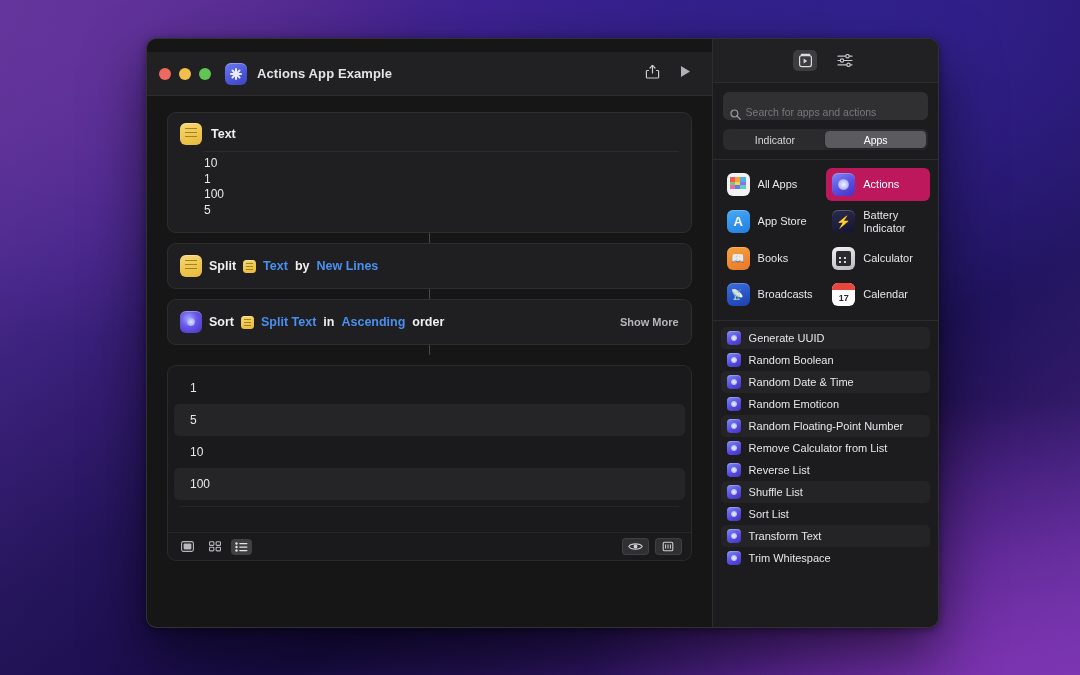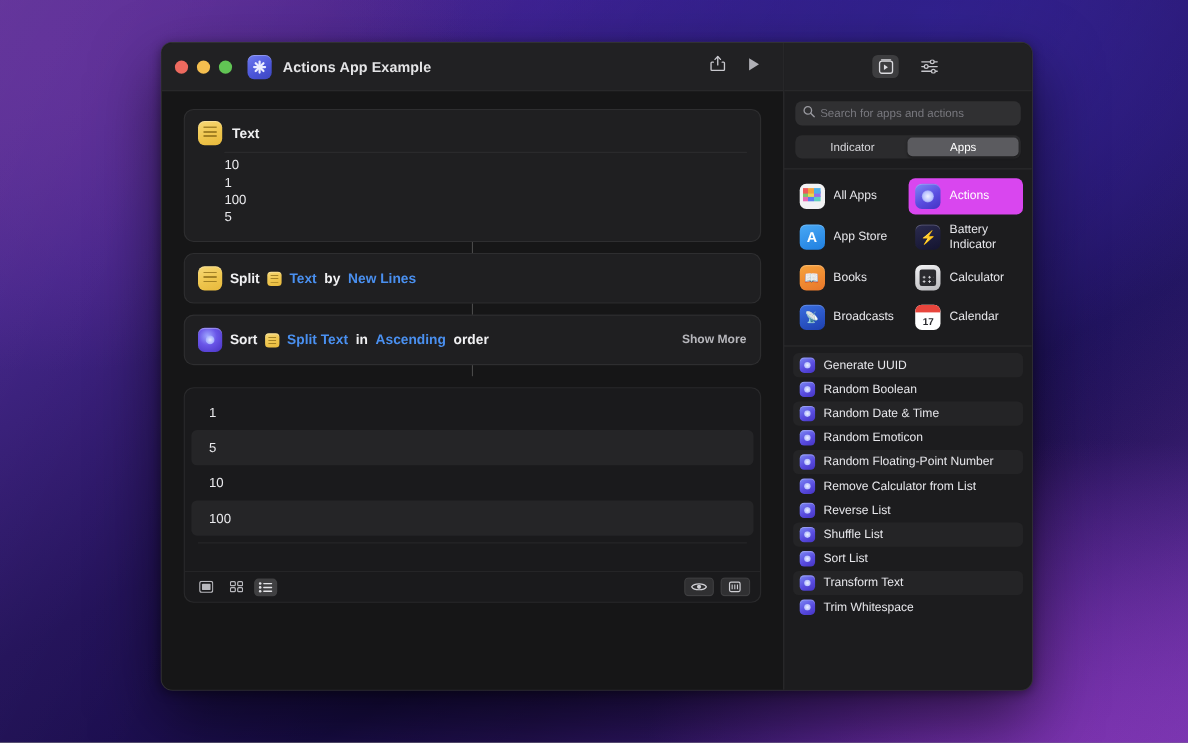--- a/index.html
+++ b/index.html
@@ -38,20 +38,21 @@
 
   
   .editor { width: 566px; background: #161617; display: flex; flex-direction: column; }
 
   .titlebar {
     height: 44px; flex: 0 0 44px;
     display: flex; align-items: center;
     padding: 0 12px;
     background: #212123;
     border-bottom: 1px solid rgba(255,255,255,0.05);
+    margin-top: 13px;
   }
   .traffic { display: flex; gap: 8px; align-items: center; margin-right: 14px; }
   .dot { width: 12px; height: 12px; border-radius: 50%; }
   .dot.red { background: #ed6a5f; }
   .dot.yellow { background: #f4be4f; }
   .dot.green { background: #61c454; }
 
   .app-icon {
     width: 22px; height: 22px; border-radius: 6px;
     background: linear-gradient(150deg, #6f7bf0, #4a55d8 60%, #3d46bf);
@@ -152,21 +153,21 @@
   .sb-toolbar { height: 44px; flex: 0 0 44px; display: flex; align-items: center;
                 justify-content: center; gap: 16px; background: #212123;
                 border-bottom: 1px solid rgba(255,255,255,0.05); }
   .sb-tb-btn { width: 24px; height: 21px; border-radius: 5px; display: flex;
                align-items: center; justify-content: center; }
   .sb-tb-btn.on { background: rgba(255,255,255,0.13); }
 
   .sb-search-wrap { padding: 9px 10px 0 10px; }
   .sb-search {
     height: 22px; border-radius: 6px; background: #303032;
-    display: flex; align-items: center; padding: 4px 7px; gap: 5px;
+    display: flex; align-items: flex-start; padding: 14px 7px; gap: 5px;
   }
   .sb-search input {
     flex: 1; background: transparent; border: none; outline: none;
     color: #d8d8dc; font-size: 10.5px; font-family: "Liberation Sans", sans-serif;
   }
   .sb-search input::placeholder { color: #78787e; }
 
   .seg {
     margin: 9px 10px 0 10px; height: 21px; border-radius: 6px;
     background: #2b2b2d; display: flex; padding: 2px;
@@ -176,21 +177,21 @@
     font-size: 10.5px; color: #d6d6da; border-radius: 4.5px; font-weight: 500;
   }
   .seg-item.sel { background: #5b5b5f; color: #fff; box-shadow: 0 1px 2px rgba(0,0,0,0.3); }
 
   .sb-div { height: 1px; background: rgba(255,255,255,0.07); margin: 9px 0 0 0; }
 
   .app-grid { padding: 8px 8px 0 8px; display: grid; grid-template-columns: 1fr 1fr;
               gap: 3px 2px; overflow: hidden; max-height: 158px; }
   .app-cell { display: flex; align-items: center; gap: 8px; padding: 5px 6px;
               border-radius: 6px; overflow: hidden; }
-  .app-cell.sel { background: #d946ef; }
+  .app-cell.sel { background: #be185d; }
   .app-cell .nm { color: #e6e6ea; font-size: 11px; line-height: 12.5px;
                   overflow: hidden; }
   .app-cell.sel .nm { color: #ffffff; }
   .aic { width: 23px; height: 23px; border-radius: 6px; flex: 0 0 23px; position: relative;
          box-shadow: inset 0 1px 0 rgba(255,255,255,0.22); overflow: hidden; }
 
   .aic.allapps { background: #f2f2f4; }
   .aic.allapps::before {
     content:""; position: absolute; inset: 3.5px;
     background:

